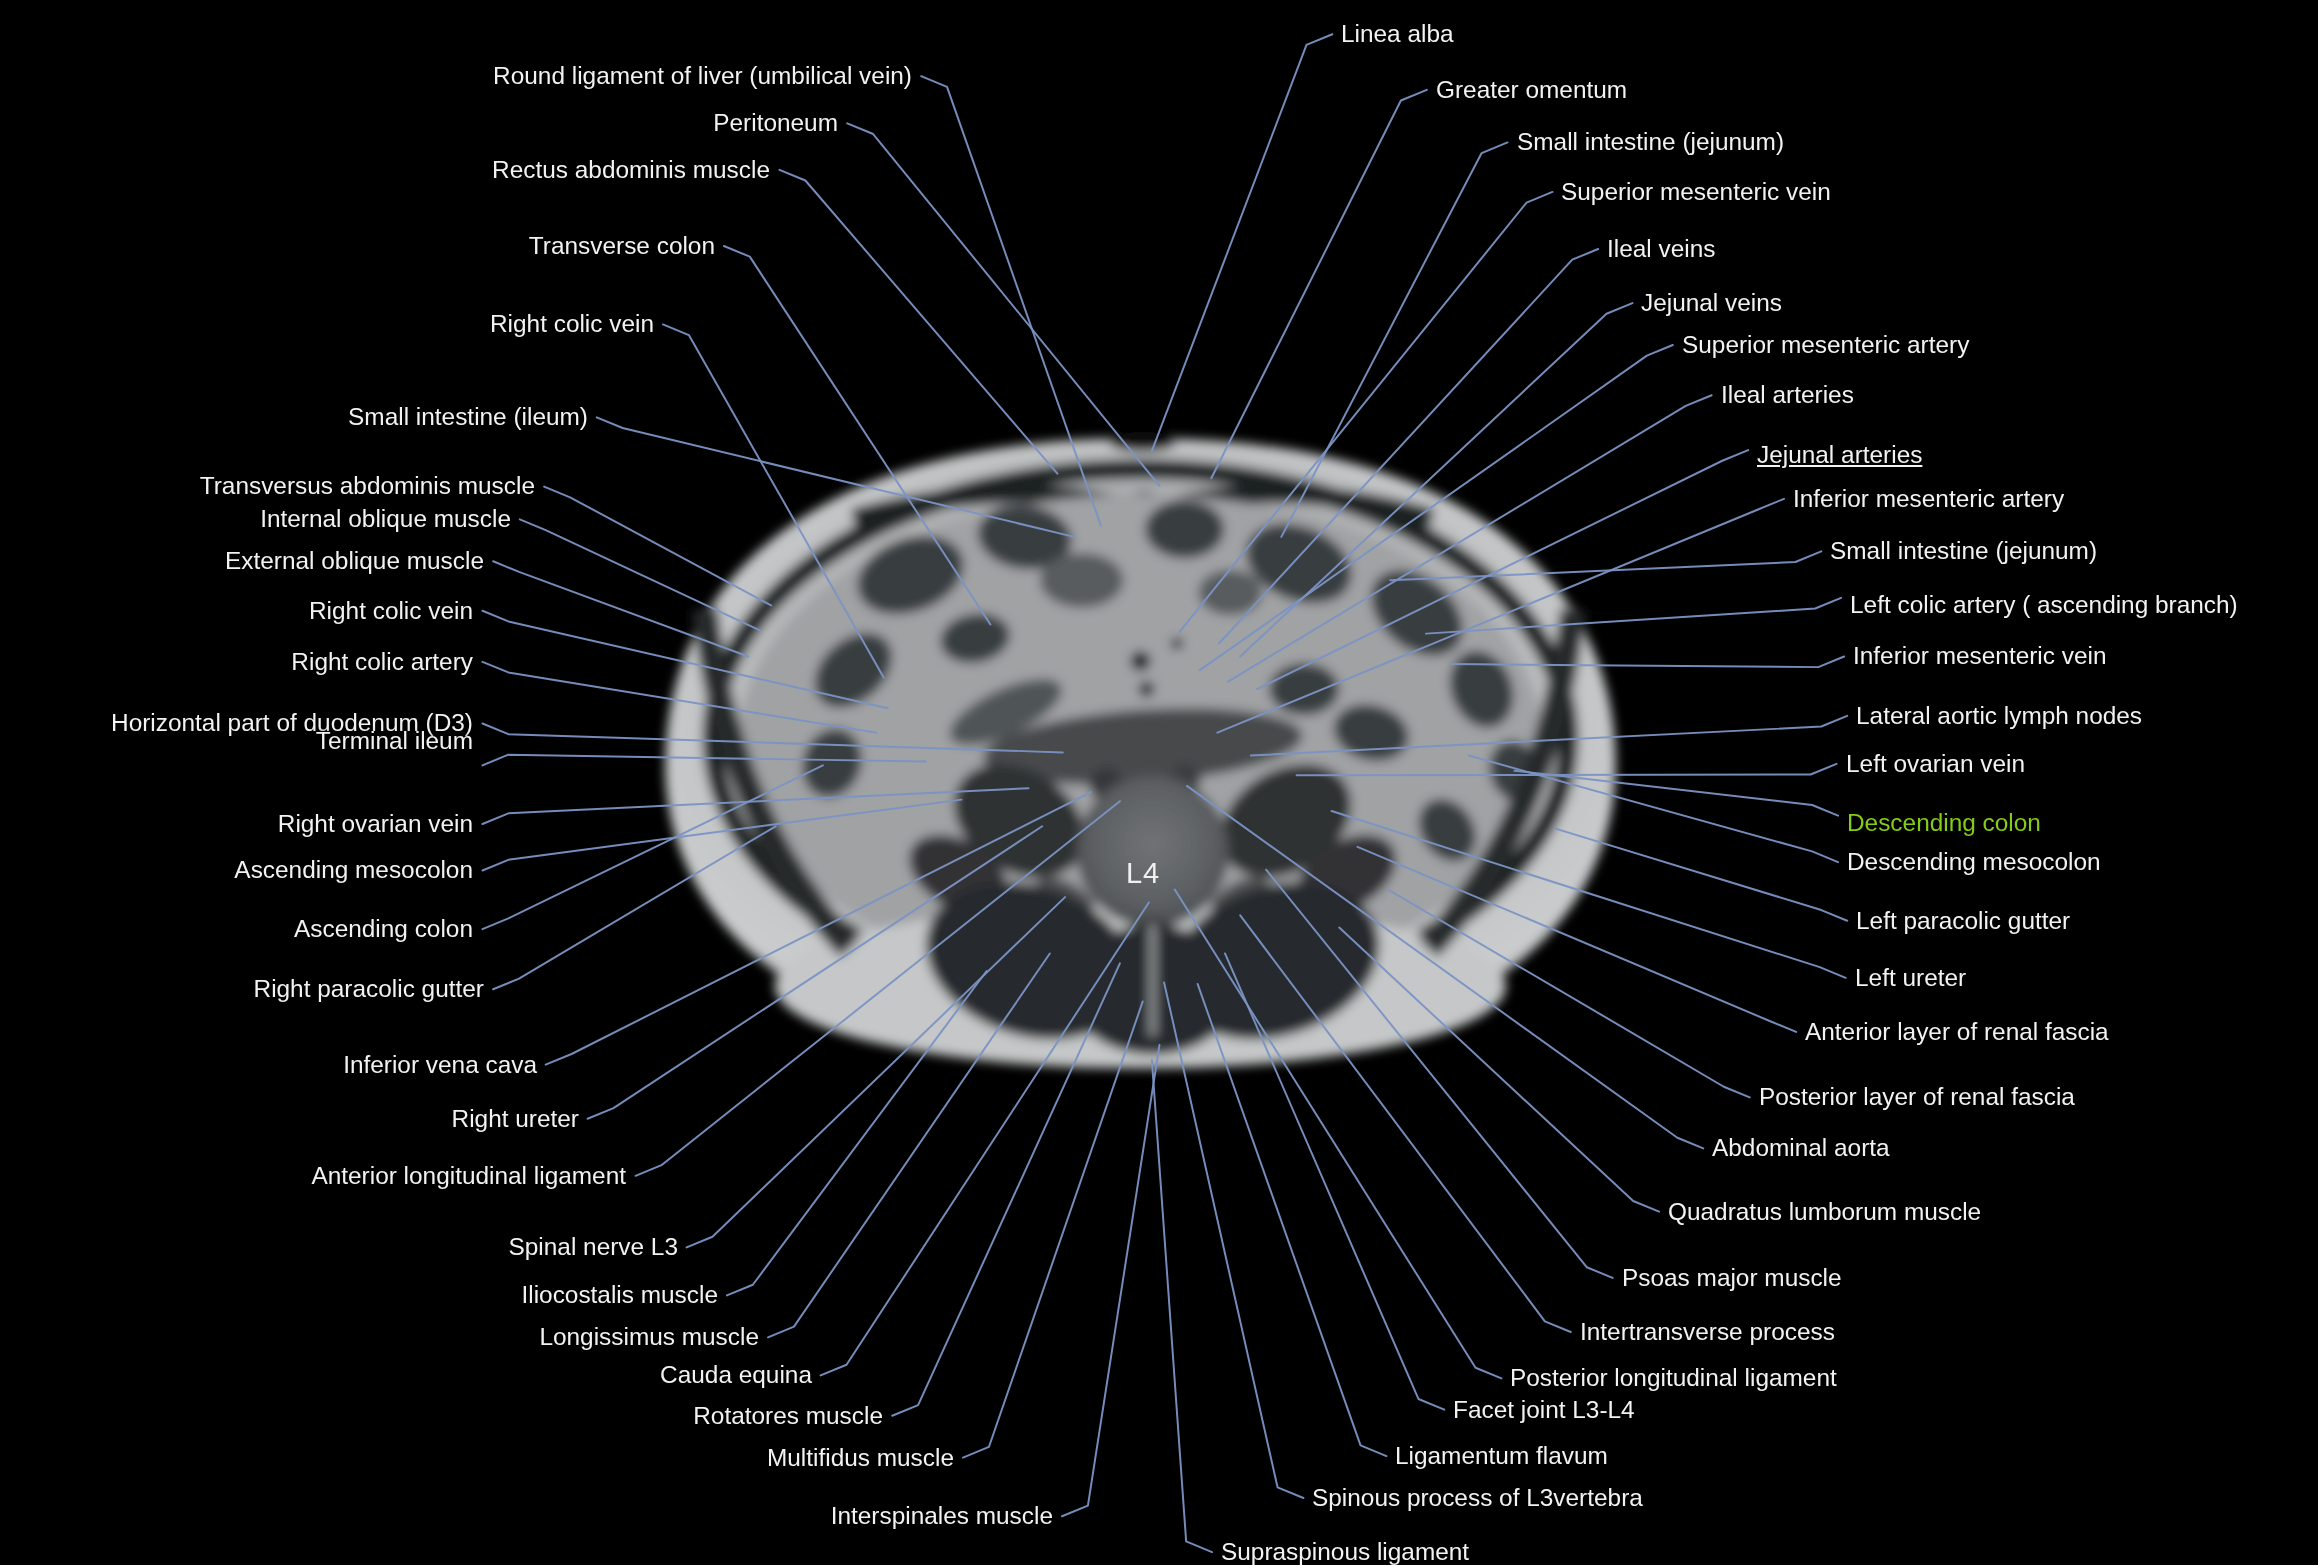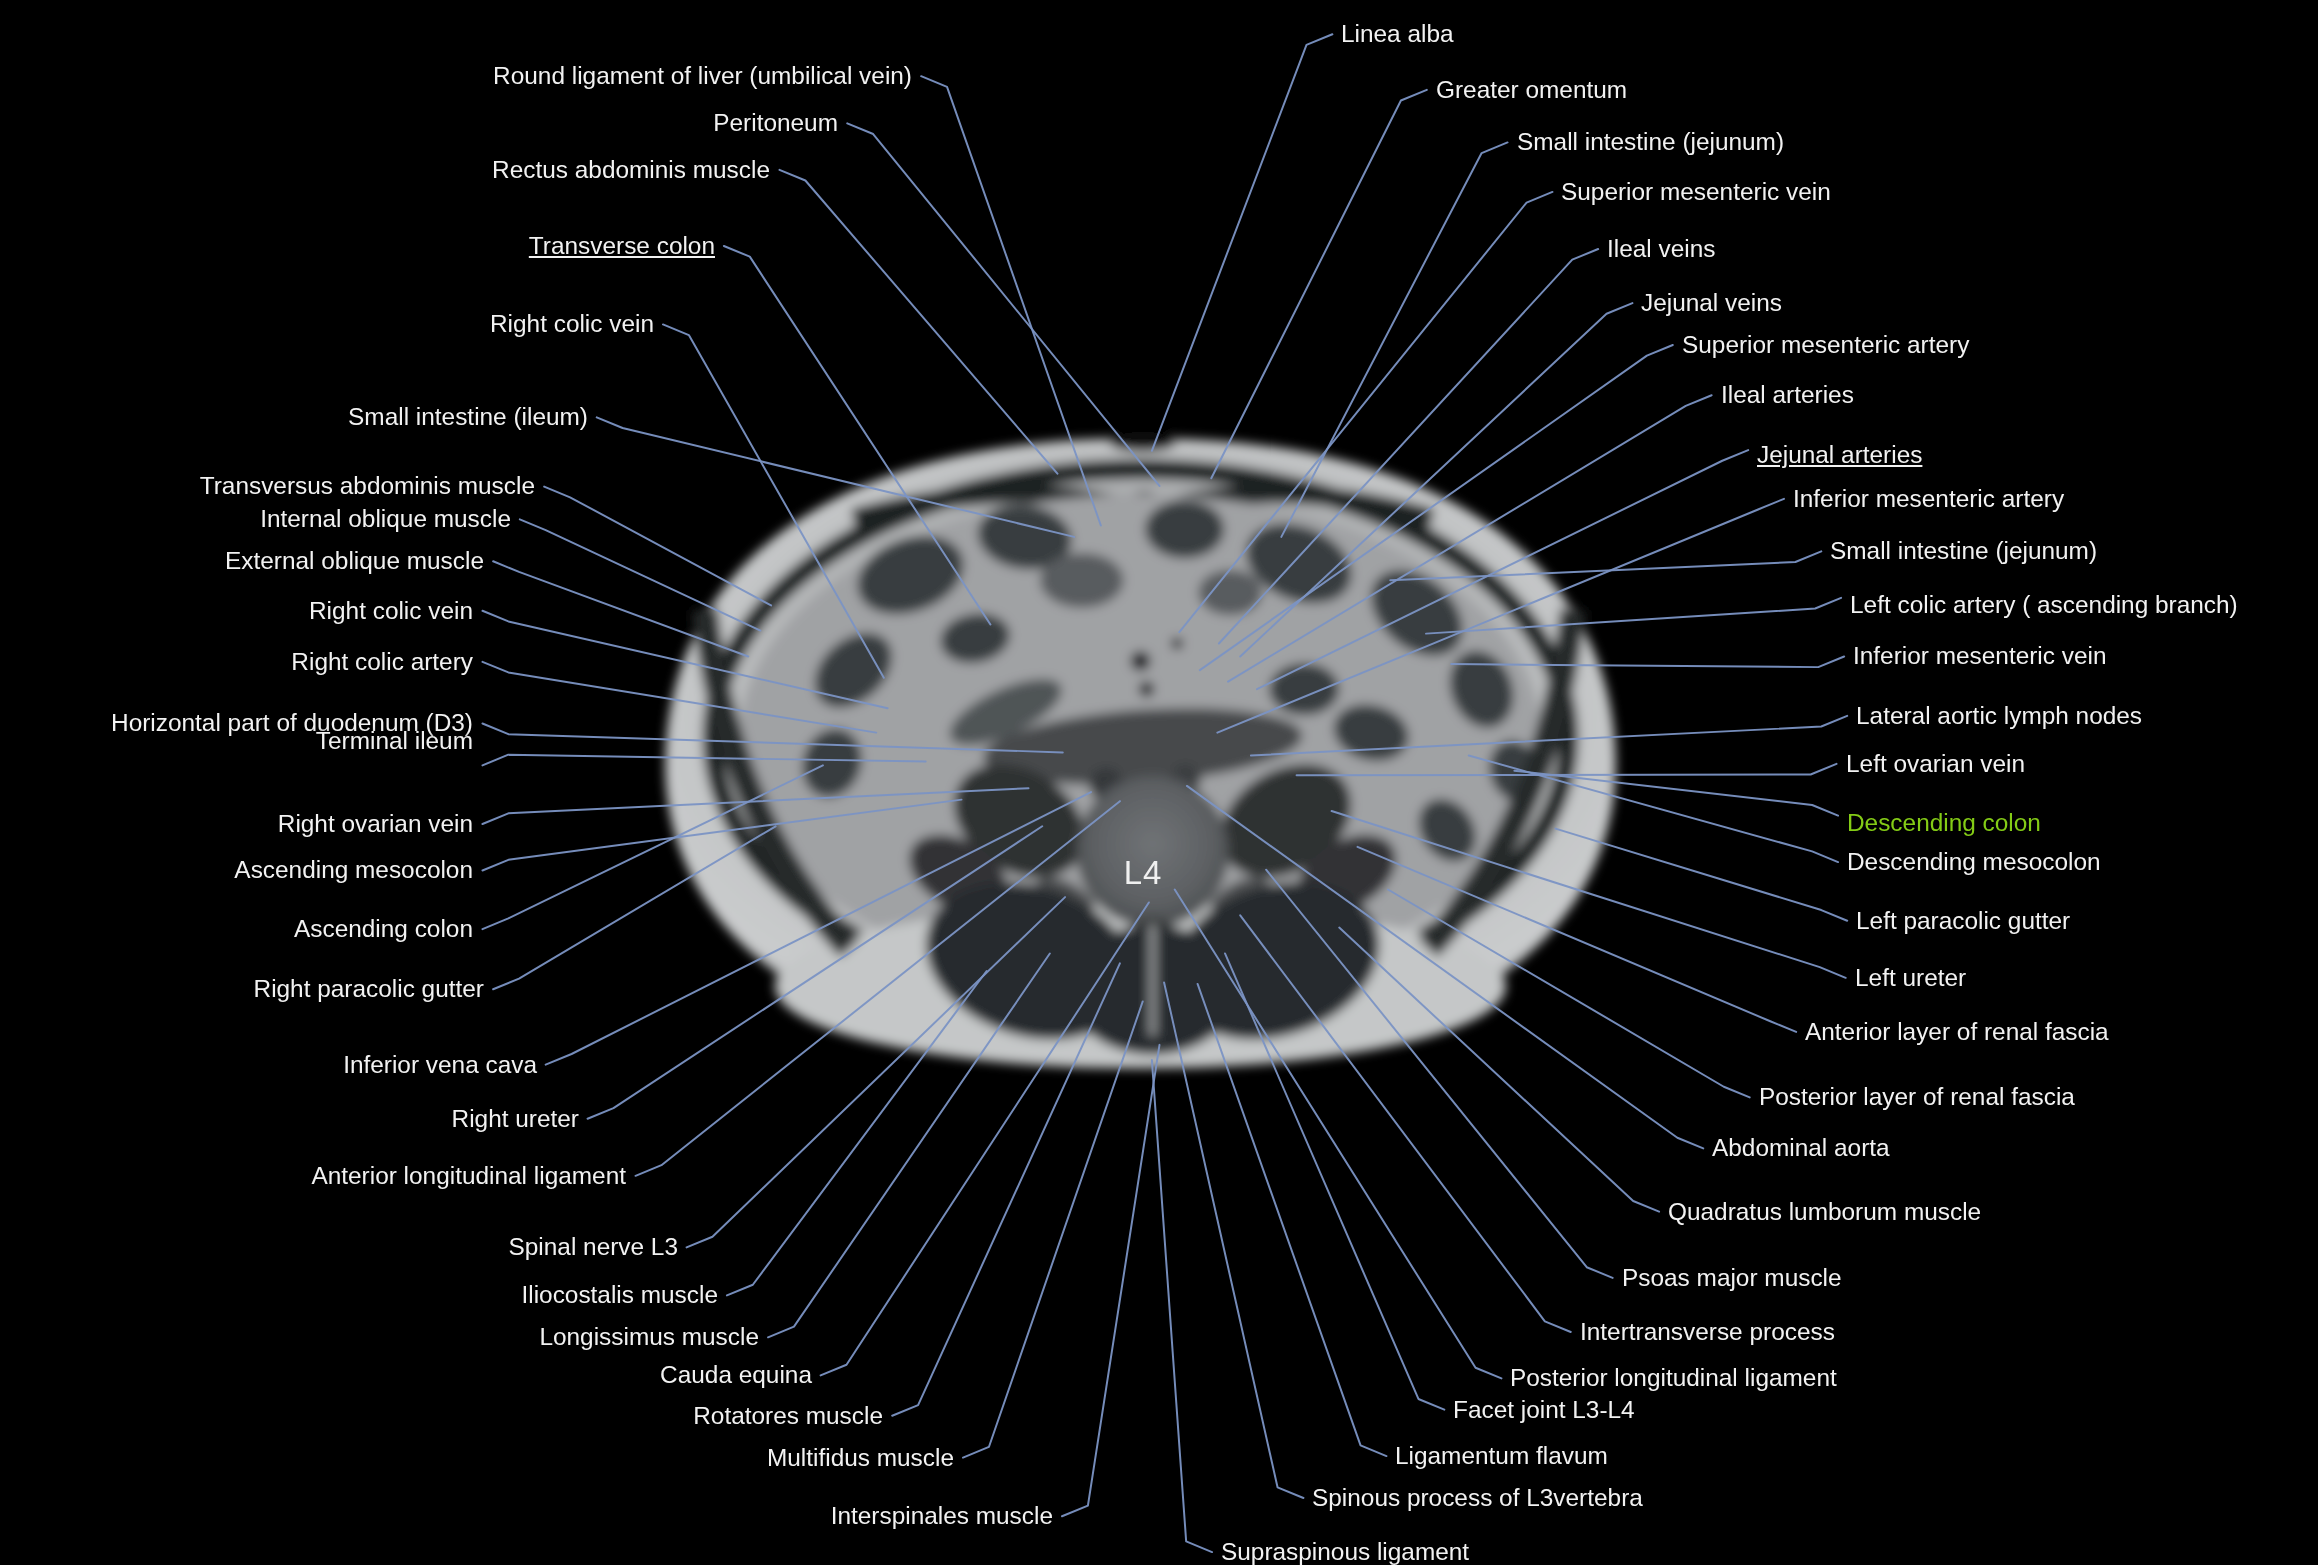--- a/index.html
+++ b/index.html
@@ -5,21 +5,21 @@
 <style>
   html,body{margin:0;padding:0;background:#000;}
   .stage{position:relative;width:2319px;height:1565px;background:#000;overflow:hidden;
          font-family:"Liberation Sans",sans-serif;}
   .stage svg{position:absolute;left:0;top:0;}
   .label{position:absolute;white-space:nowrap;font-size:24.4px;line-height:30.5px;
          color:#f2f2f2;text-shadow:0 0 4.6px rgba(0,0,0,.9);}
   .label.left{text-align:right;}
   .label.right{text-align:left;}
   #l4-label{position:absolute;left:1143px;top:873px;transform:translate(-50%,-50%);
-            font-size:33px;color:#f0f0f0;letter-spacing:0.8px;}
+            font-size:29px;color:#f0f0f0;letter-spacing:0.8px;}
 </style>
 </head>
 <body>
 
 <div class="stage" id="stage" style="background: rgb(0, 0, 0);">
 
   <svg viewBox="0 0 3044 2055" width="2319" height="1565">
     <defs>
       <radialGradient id="fatG" cx="50%" cy="46%" r="62%">
         <stop offset="0%" stop-color="#a6a8aa"></stop>
@@ -167,21 +167,21 @@
         <polyline points="1820,1912 1786,1898 1572,1292" fill="none" stroke="#7b93c4" stroke-width="2.6" stroke-opacity="0.95" stroke-linecap="round" stroke-linejoin="round"></polyline>
         <polyline points="1711,1967 1677,1953 1528,1290" fill="none" stroke="#7b93c4" stroke-width="2.6" stroke-opacity="0.95" stroke-linecap="round" stroke-linejoin="round"></polyline>
         <polyline points="1591,2038 1557,2024 1512,1392" fill="none" stroke="#7b93c4" stroke-width="2.6" stroke-opacity="0.95" stroke-linecap="round" stroke-linejoin="round"></polyline>
       </g>
   </svg>
 
   <div id="labels-layer">
       <div class="label left" style="color: rgb(242, 242, 242); right: 1407px; top: 61px;">Round ligament of liver (umbilical vein)</div>
       <div class="label left" style="color: rgb(242, 242, 242); right: 1481px; top: 108px;">Peritoneum</div>
       <div class="label left" style="color: rgb(242, 242, 242); right: 1549px; top: 155px;">Rectus abdominis muscle</div>
-      <div class="label left" style="color: rgb(242, 242, 242); right: 1604px; top: 231px; text-decoration: underline;">Transverse colon</div>
+      <div class="label left" style="color: rgb(242, 242, 242); right: 1604px; top: 231px;">Transverse colon</div>
       <div class="label left" style="color: rgb(242, 242, 242); right: 1665px; top: 309px;">Right colic vein</div>
       <div class="label left" style="color: rgb(242, 242, 242); right: 1731px; top: 402px; margin-left: 14px;">Small intestine (ileum)</div>
       <div class="label left" style="color: rgb(242, 242, 242); right: 1784px; top: 471px;">Transversus abdominis muscle</div>
       <div class="label left" style="color: rgb(242, 242, 242); right: 1808px; top: 504px;">Internal oblique muscle</div>
       <div class="label left" style="color: rgb(242, 242, 242); right: 1835px; top: 546px;">External oblique muscle</div>
       <div class="label left" style="color: rgb(242, 242, 242); right: 1846px; top: 596px;">Right colic vein</div>
       <div class="label left" style="color: rgb(242, 242, 242); right: 1846px; top: 647px;">Right colic artery</div>
       <div class="label left" style="color: rgb(242, 242, 242); right: 1846px; top: 708px;">Horizontal part of duodenum (D3)</div>
       <div class="label left" style="color: rgb(242, 242, 242); right: 1846px; top: 726px;">Terminal ileum</div>
       <div class="label left" style="color: rgb(242, 242, 242); right: 1846px; top: 809px;">Right ovarian vein</div>

